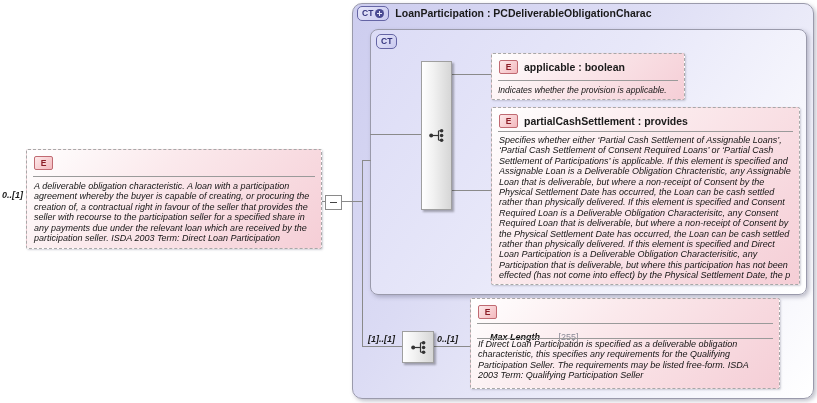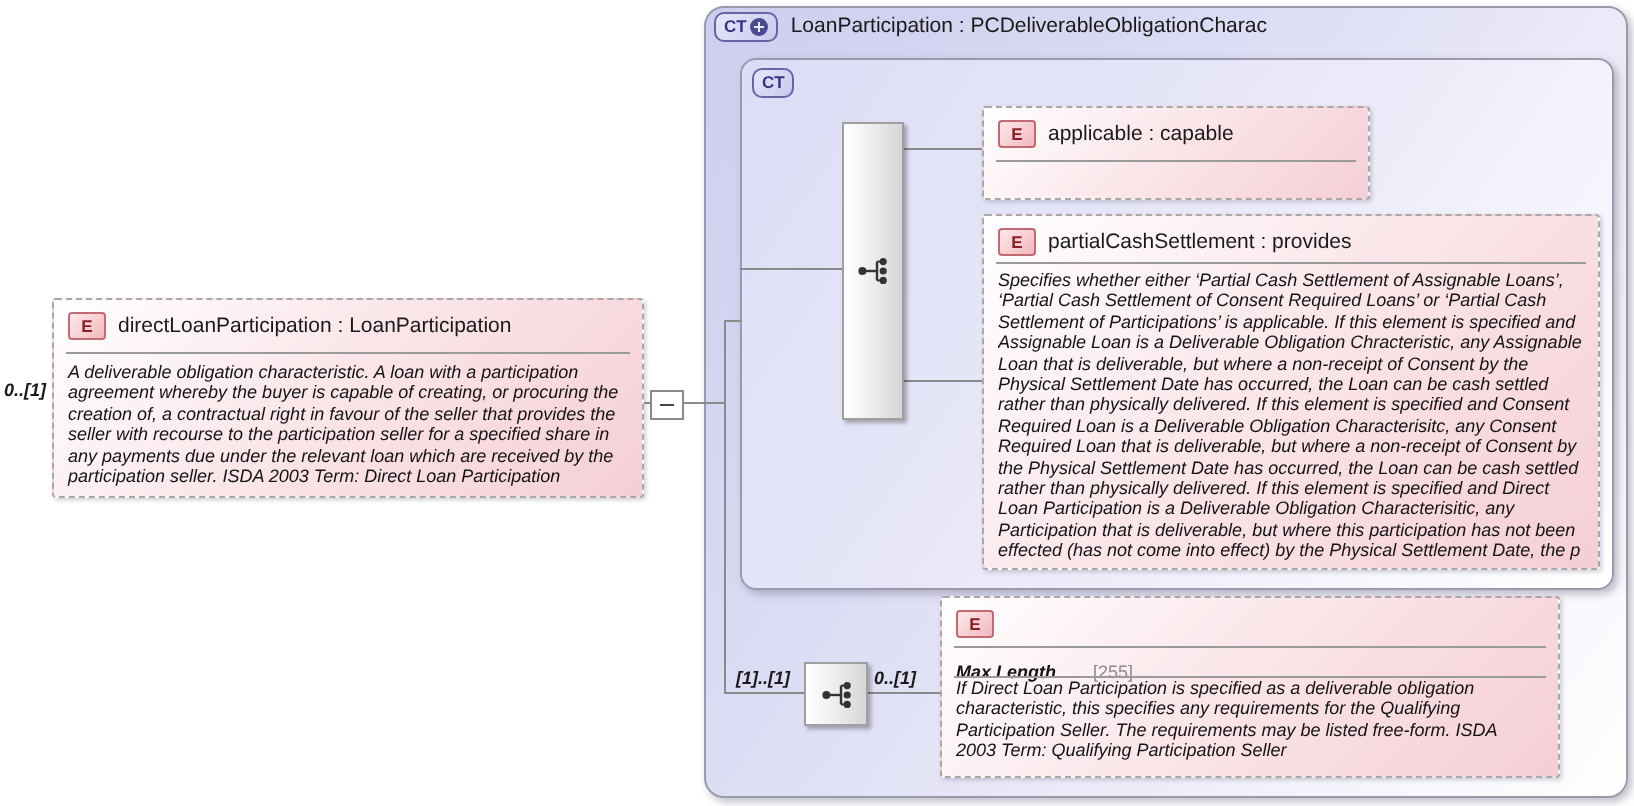--- a/index.html
+++ b/index.html
@@ -11,21 +11,21 @@
          box-shadow:2px 2px 4px rgba(110,110,135,.45);}
   .ct-outer{background:linear-gradient(125deg,#cdcdef 0%,#dbdbf4 35%,#f3f3fb 78%,#ffffff 100%);}
   .ct-inner{border-radius:8px;background:linear-gradient(125deg,#dcdcf6 0%,#e8e8f9 45%,#ffffff 100%);}
 
   
   .ebox{position:absolute;border:1px dashed #a8a8a8;border-radius:2px;overflow:hidden;
         background:linear-gradient(135deg,#ffffff 0%,#fbe9ec 40%,#f5ced6 100%);
         box-shadow:1px 1px 2px rgba(120,120,140,.35);}
 
   .hdr{position:absolute;display:flex;align-items:center;gap:6px;height:14px;}
-  .title{font-size:10.5px;font-weight:normal;white-space:nowrap;letter-spacing:0;}
+  .title{font-size:10.5px;font-weight:bold;white-space:nowrap;letter-spacing:0;}
 
   .ebadge{display:inline-flex;align-items:center;justify-content:center;width:17px;height:12px;
           border:1px solid #c06a72;border-radius:2px;background:linear-gradient(135deg,#fde9ea,#f3b8bd);
           color:#8c1d26;font-size:8.5px;font-weight:bold;line-height:1;}
   .ctbadge{display:inline-flex;align-items:center;justify-content:center;height:13px;padding:0 4px;
            border:1px solid #6565a5;border-radius:5px;background:linear-gradient(135deg,#e6e6fa,#c9c9ef);
            color:#34347e;font-size:8.5px;font-weight:bold;line-height:1;gap:2px;}
   .plus{position:relative;width:9px;height:9px;border-radius:50%;background:#4a4a92;display:inline-block;}
   .plus::before,.plus::after{content:"";position:absolute;background:#e8e8fa;}
   .plus::before{left:2px;top:4px;width:5px;height:1px;}
@@ -68,21 +68,20 @@
   <div class="ctbox ct-inner" style="left:370px;top:29px;width:435px;height:264px;z-index:2;"></div>
   <div class="hdr" style="left:376px;top:34px;z-index:3;">
     <span class="ctbadge">
       <span>CT</span>
     </span>
   </div>
 
   <div class="ebox z8" style="left:26px;top:149px;width:294px;height:98px;">
     <div class="hdr" style="left:7px;top:6px;">
       <span class="ebadge">E</span>
-      <span class="title">directLoanParticipation : LoanParticipation</span>
     </div>
     <div class="sep" style="left:6px;right:6px;top:26px;"></div>
     <div class="annot" style="left:7px;top:31px;width:281px;">A deliverable obligation characteristic. A loan with a participation agreement whereby the buyer is capable of creating, or procuring the creation of, a contractual right in favour of the seller that provides the seller with recourse to the participation seller for a specified share in any payments due under the relevant loan which are received by the participation seller. ISDA 2003 Term: Direct Loan Participation</div>
   </div>
   <div class="card" style="left:2px;top:190px;">0..[1]</div>
 
   <div class="hl" style="left:320px;top:201px;width:5px;"></div>
   <div class="toggle" style="left:325px;top:195px;">
     <span class="minus"></span>
   </div>
@@ -104,23 +103,24 @@
       <circle cx="13.6" cy="7.5" r="1.8" fill="#333"></circle>
       <circle cx="13.6" cy="12.2" r="1.8" fill="#333"></circle>
     </svg>
   </div>
 
   <div class="hl" style="left:450px;top:74px;width:41px;"></div>
   <div class="card" style="left:464px;top:63px;">0..[1]</div>
   <div class="ebox" style="left:491px;top:53px;width:192px;height:45px;z-index:5;">
     <div class="hdr" style="left:7px;top:6px;">
       <span class="ebadge">E</span>
-      <span class="title">applicable : capable</span>
+      <span class="title">applicable : boolean</span>
     </div>
     <div class="sep" style="left:6px;right:6px;top:26px;"></div>
+    <div class="annot annot-1line" style="left:6px;top:31px;">Indicates whether the provision is applicable.</div>
   </div>
 
   <div class="hl" style="left:450px;top:190px;width:41px;"></div>
   <div class="card" style="left:464px;top:179px;">0..[1]</div>
   <div class="ebox" style="left:491px;top:107px;width:307px;height:176px;z-index:5;">
     <div class="hdr" style="left:7px;top:6px;">
       <span class="ebadge">E</span>
       <span class="title">partialCashSettlement : provides</span>
     </div>
     <div class="sep" style="left:6px;right:6px;top:23px;"></div>
@@ -141,21 +141,21 @@
     </svg>
   </div>
   <div class="hl" style="left:432px;top:346px;width:38px;"></div>
   <div class="card" style="left:437px;top:334px;">0..[1]</div>
 
   <div class="ebox" style="left:470px;top:298px;width:308px;height:89px;z-index:5;">
     <div class="hdr" style="left:7px;top:6px;">
       <span class="ebadge">E</span>
     </div>
     <div class="sep" style="left:6px;right:6px;top:24px;"></div>
-    <div style="position:absolute;left:7px;top:27px;">
+    <div style="position:absolute;left:19px;top:27px;">
       <span class="facet-label">Max Length</span>
       <span class="facet-value">[255]</span>
     </div>
     <div class="sep" style="left:6px;right:6px;top:39px;"></div>
     <div class="annot" style="left:7px;top:40px;width:292px;">If Direct Loan Participation is specified as a deliverable obligation characteristic, this specifies any requirements for the Qualifying Participation Seller. The requirements may be listed free-form. ISDA 2003 Term: Qualifying Participation Seller</div>
   </div>
 
 </div>
 
 </body></html>

